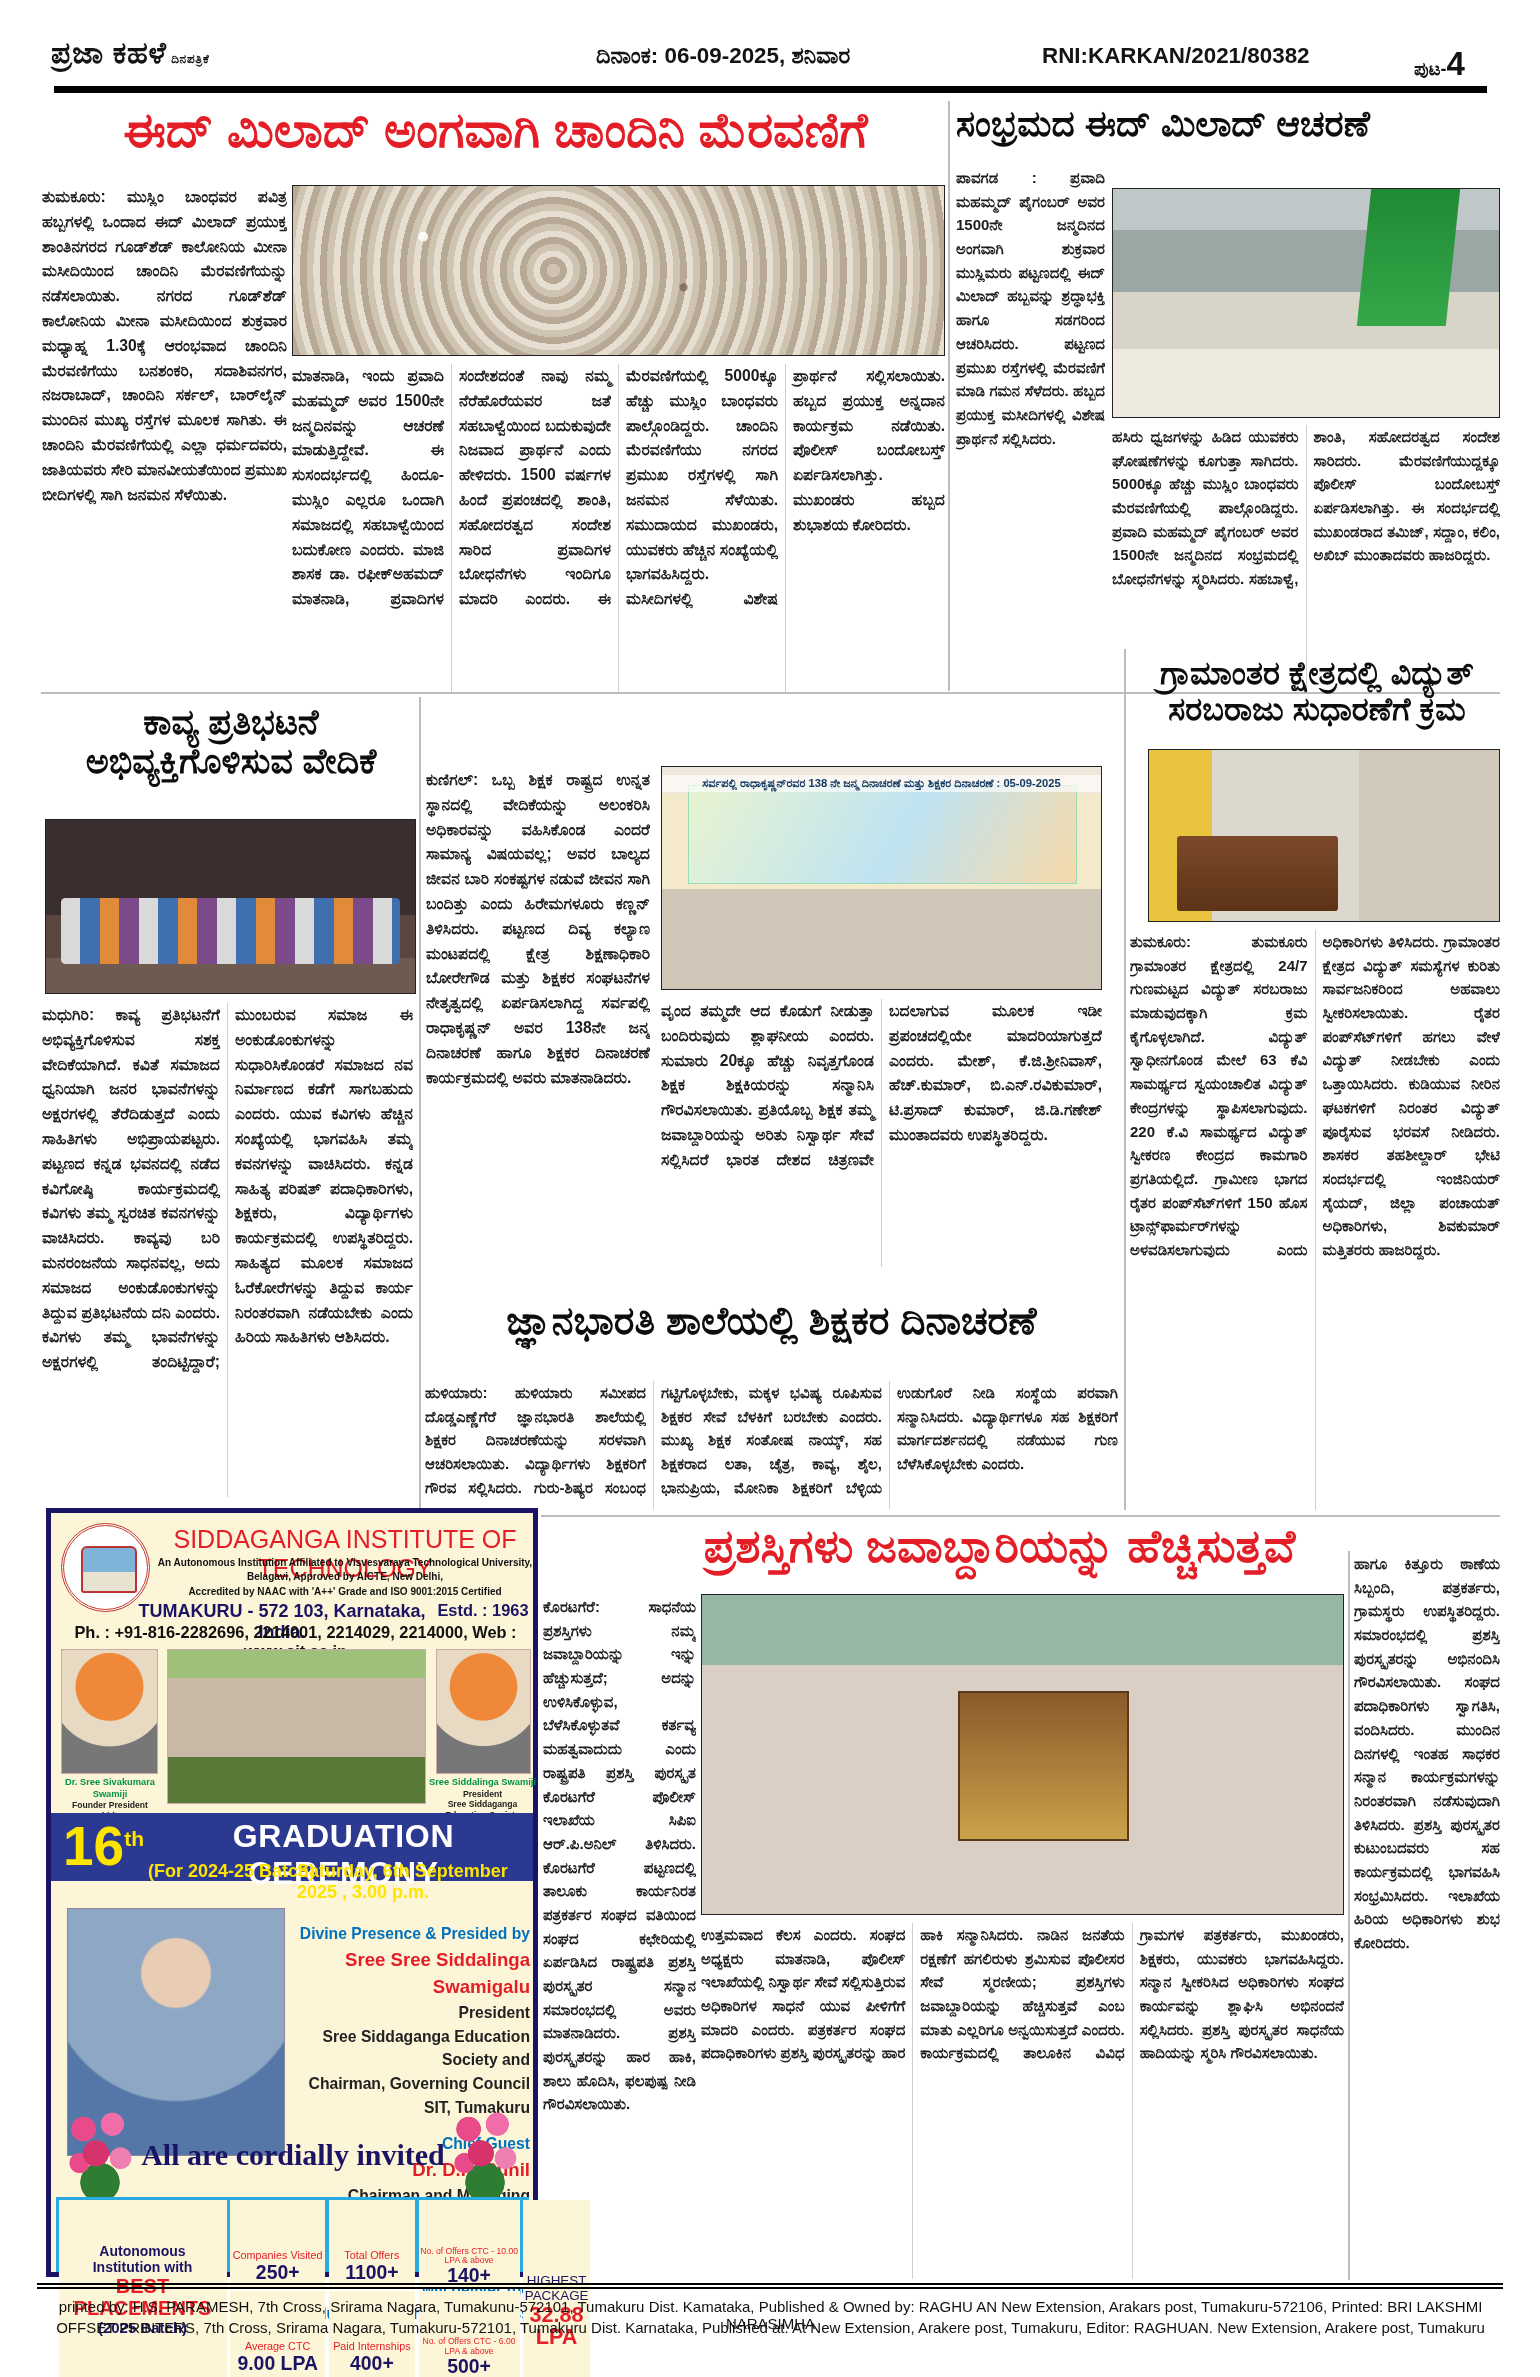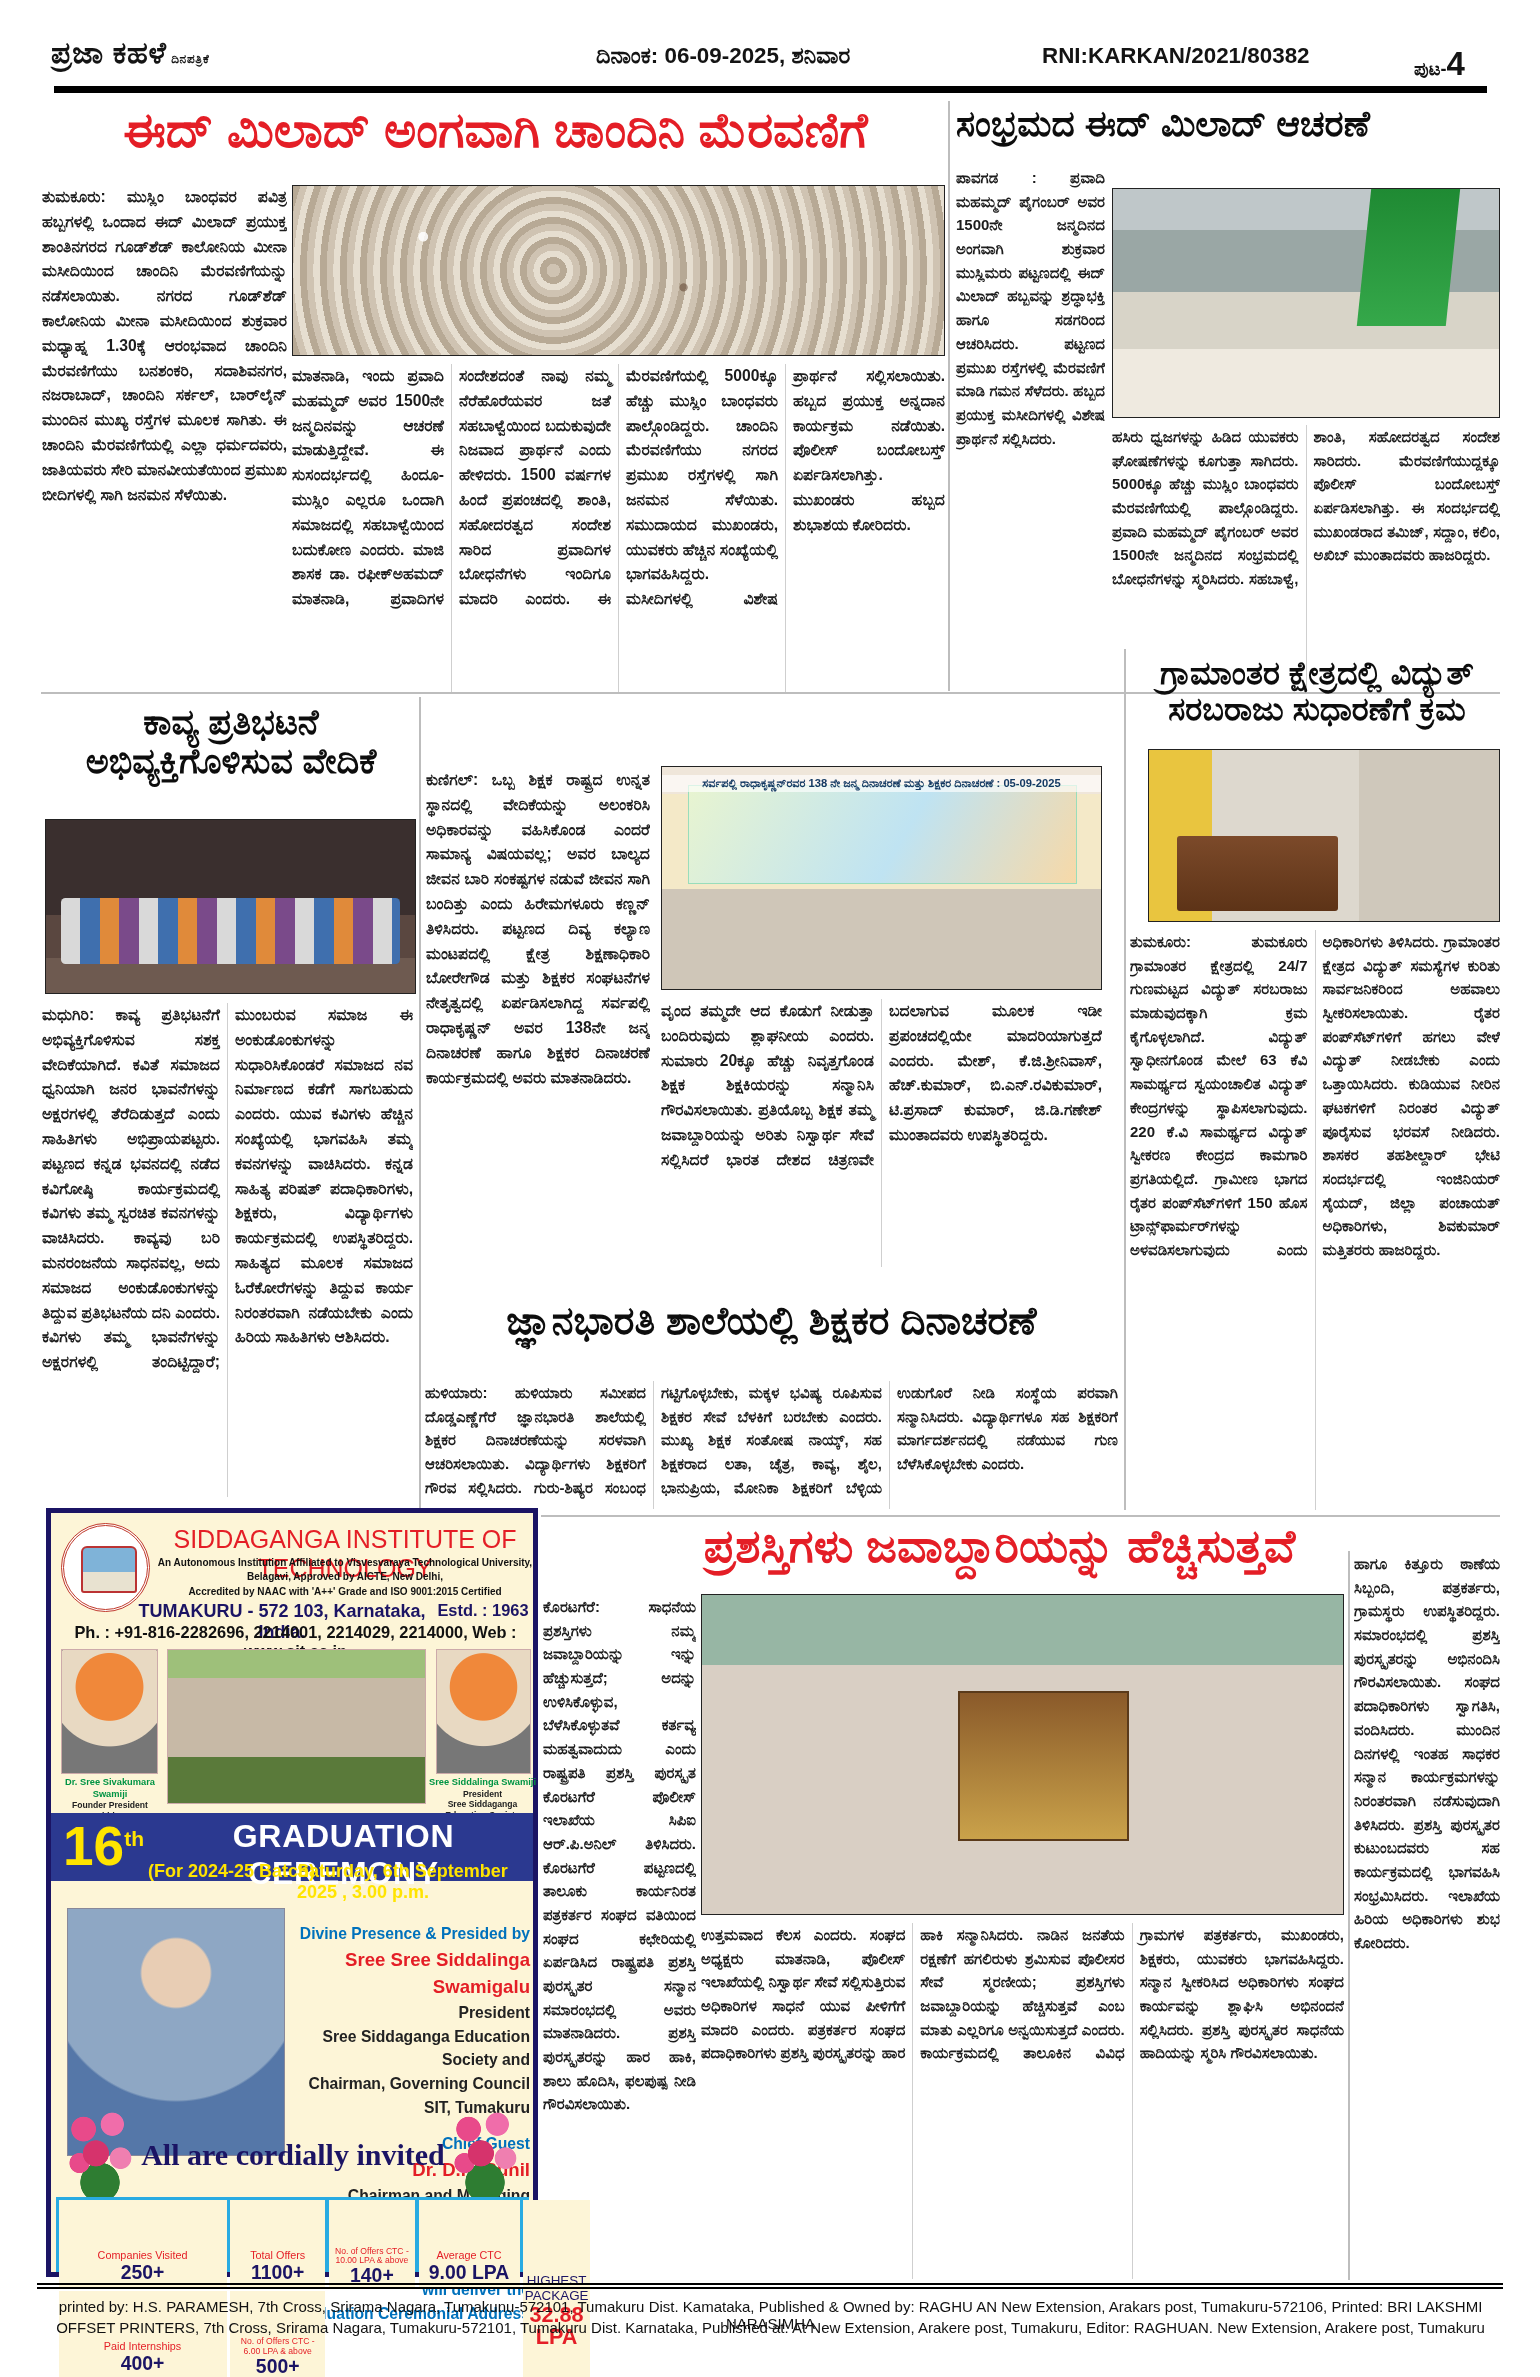--- a/index.html
+++ b/index.html
@@ -211,20 +211,26 @@
       <div class="div-blk">Bengaluru</div>
       <div class="div-blue">will deliver the</div>
       <div class="div-blue">Graduation Ceremonial Address</div>
     </div>
 
     <div class="bouquet" style="left:7.5px;top:587px;"></div>
     <div class="bouquet" style="right:7.5px;top:587px;"></div>
     <div class="abs invite" style="left:89px;top:625px;width:306px;">All are cordially invited</div>
 
     <div class="stats" style="left:4.5px;top:684px;width:473px;height:75px;">
+      <div class="cell span2 best">
+        <div class="l1">Autonomous</div>
+        <div class="l1">Institution with</div>
+        <div class="l2">BEST PLACEMENTS</div>
+        <div class="l3">(2025 Batch)</div>
+      </div>
       <div class="cell">
         <div class="lab">Companies Visited</div>
         <div class="val">250+</div>
       </div>
       <div class="cell">
         <div class="lab">Total Offers</div>
         <div class="val">1100+</div>
       </div>
       <div class="cell">
         <div class="lab sm">No. of Offers CTC - 10.00 LPA &amp; above</div>

